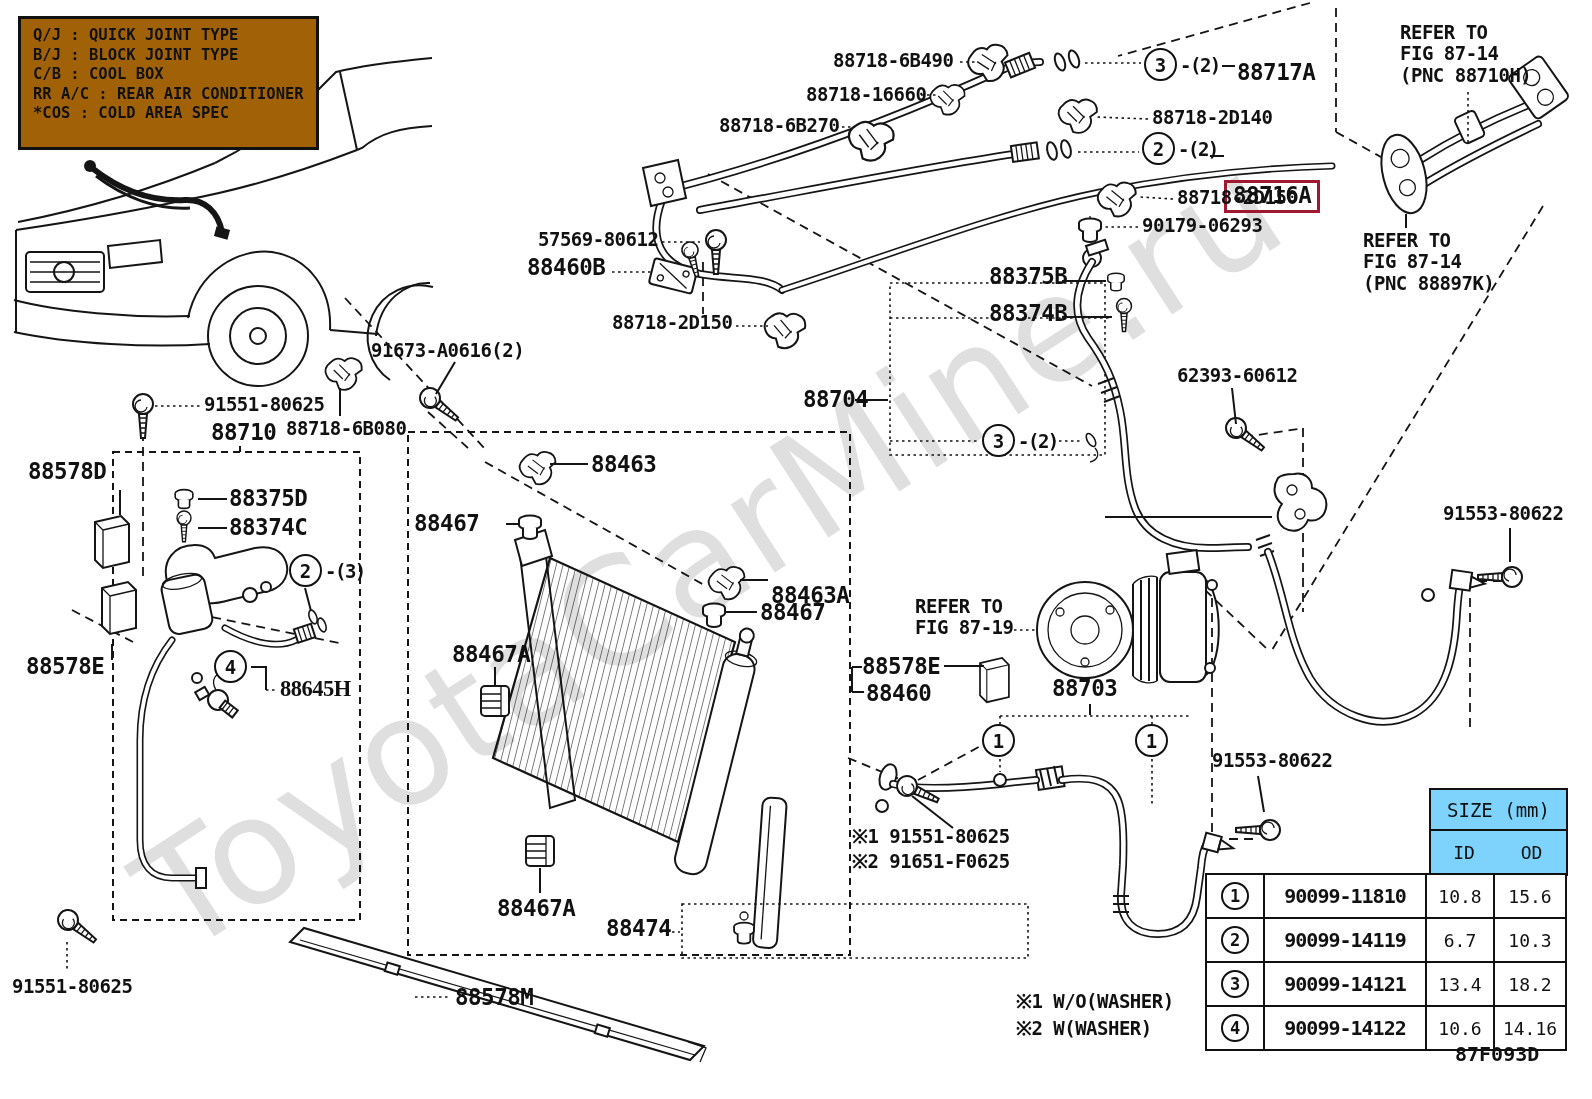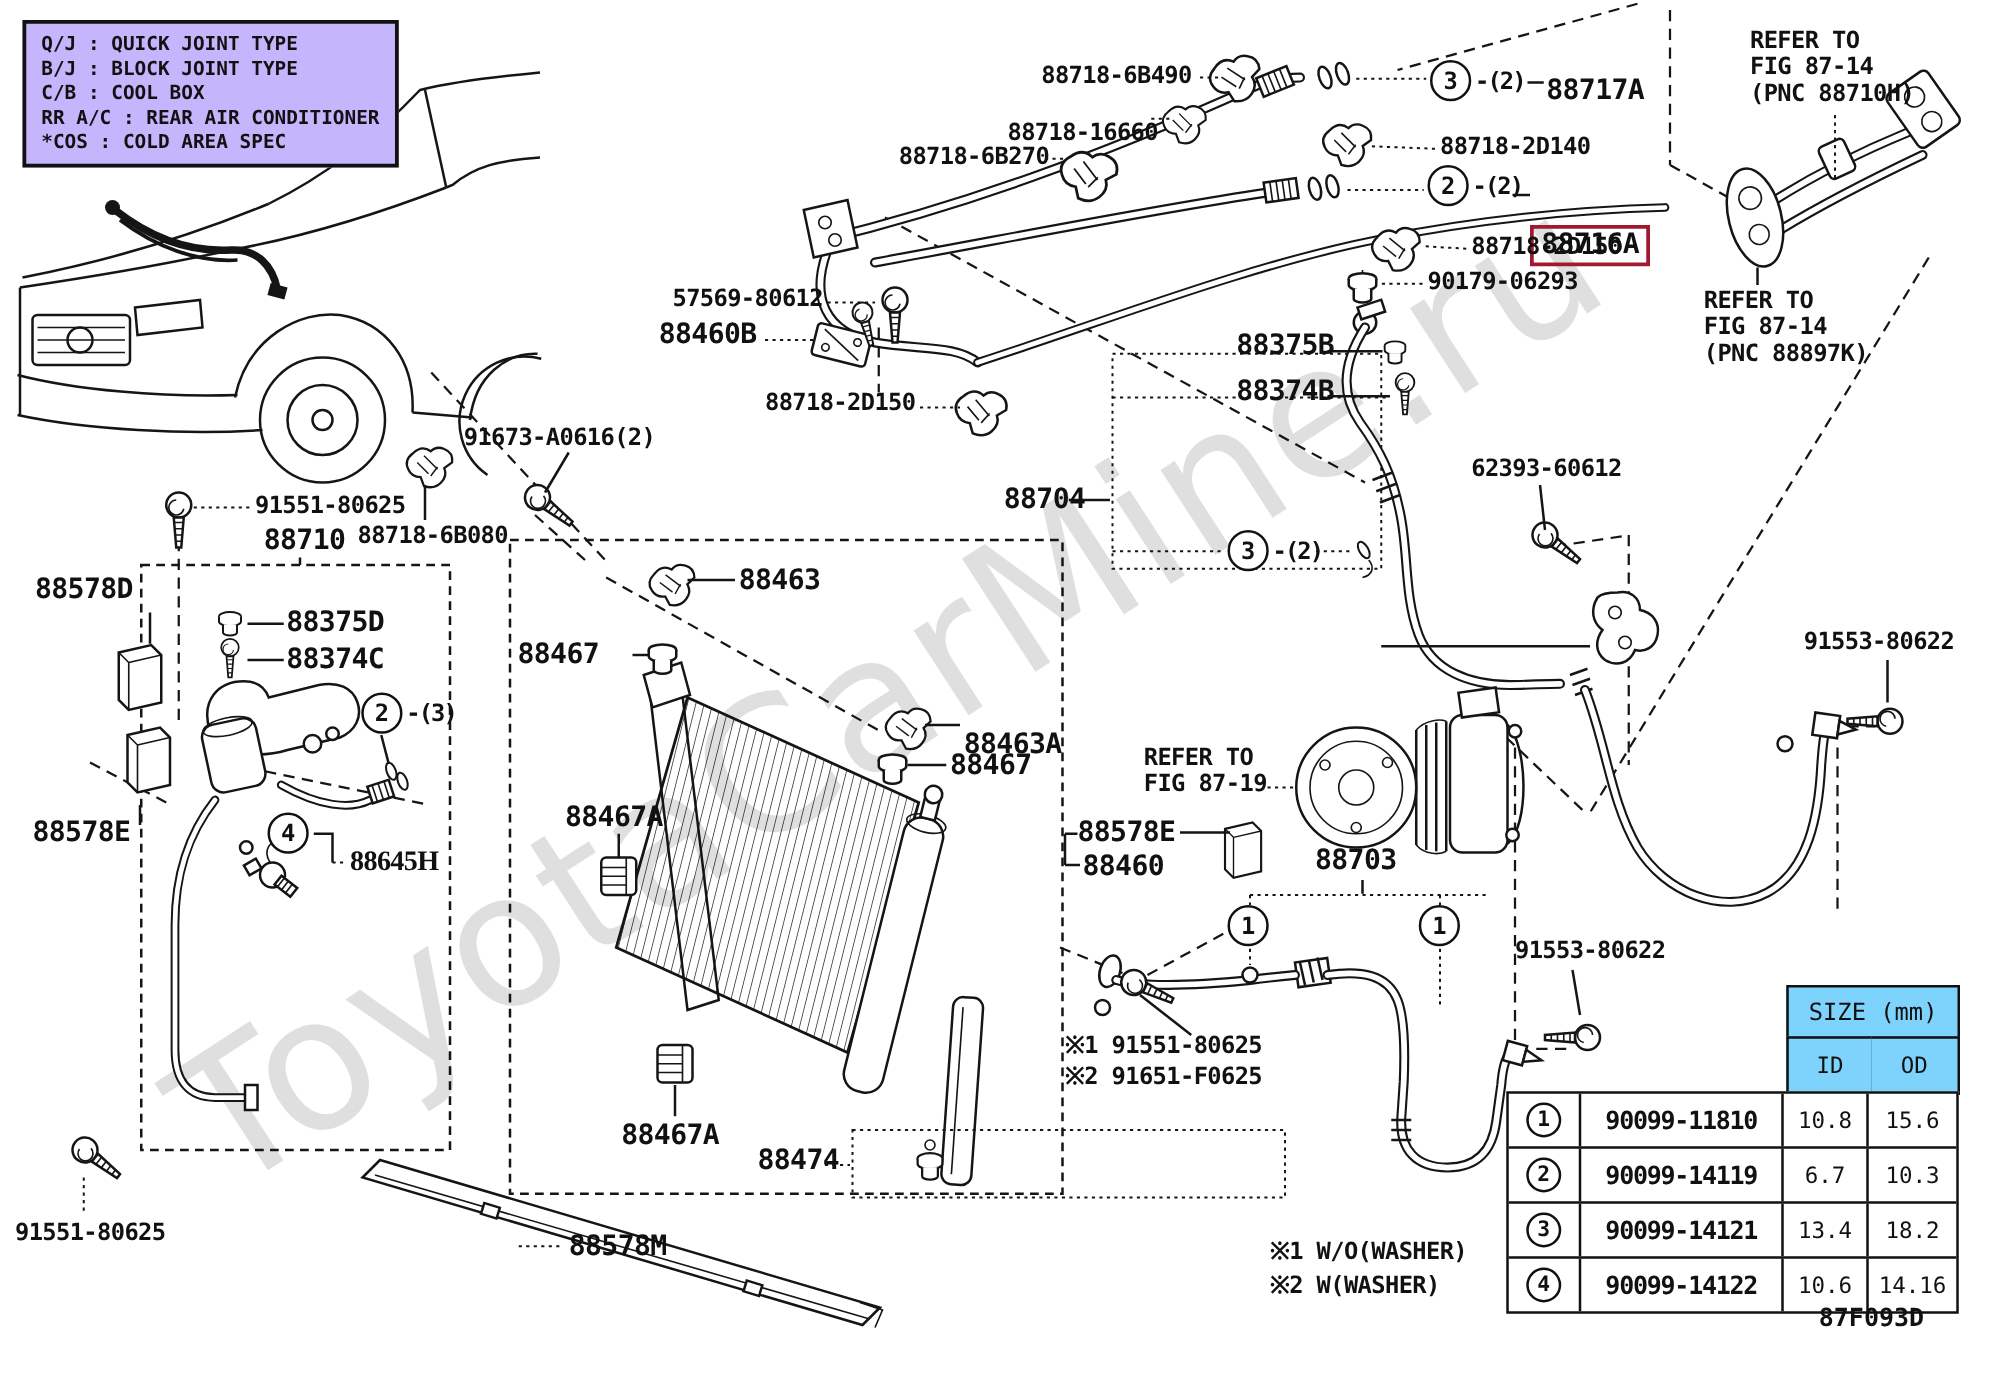--- a/index.html
+++ b/index.html
@@ -25,21 +25,21 @@
   .lbl{position:absolute;white-space:pre-line;font-weight:bold;line-height:1.12;z-index:30;letter-spacing:-0.5px}
   .sz-md{font-size:19px}
   .sz-lg{font-size:22.5px}
   .hl{border:3.5px solid #a01931;padding:1px 6px 2px;line-height:1.05}
 
   .callout{position:absolute;z-index:30;display:flex;align-items:center;font-weight:bold}
   .co-circle{width:33px;height:33px;border:2.6px solid #111;border-radius:50%;
              display:flex;align-items:center;justify-content:center;font-size:19px;background:#fff;box-sizing:border-box}
   .co-suffix{font-size:19px;margin-left:3px;letter-spacing:-1.5px}
 
-  .legend{position:absolute;left:18px;top:16px;border:3px solid #111;padding:7px 12px 7px;z-index:40;background:#c4b5fd}
+  .legend{position:absolute;left:18px;top:16px;border:3px solid #111;padding:7px 12px 23px;z-index:40;background:#a16207}
   .legend-row{font-size:15.5px;font-weight:bold;line-height:19.5px;white-space:pre}
 
   .size-table{position:absolute;left:1205px;top:788px;z-index:40}
   .st-cell{box-sizing:border-box;display:flex;align-items:center;justify-content:center;background:#7dd3fc}
   .st-size{position:absolute;left:224px;top:0;width:139px;height:43px;border:2.5px solid #111;font-size:19px}
   .st-id{position:absolute;left:224px;top:40.5px;width:70px;height:47px;border:2.5px solid #111;font-size:18px}
   .st-od{position:absolute;left:292px;top:40.5px;width:71px;height:47px;border:2.5px solid #111;border-left:none;font-size:18px}
   .st-body{position:absolute;left:0;top:85px;border:2.5px solid #111;background:#fff}
   .t-row{display:grid;grid-template-columns:58px 162px 68px 70px;height:42px;border-bottom:2px solid #111}
   .t-row:last-child{border-bottom:none}
@@ -408,21 +408,21 @@
       <div class="legend-row">Q/J : QUICK JOINT TYPE</div>
       <div class="legend-row">B/J : BLOCK JOINT TYPE</div>
       <div class="legend-row">C/B : COOL BOX</div>
       <div class="legend-row">RR A/C : REAR AIR CONDITIONER</div>
       <div class="legend-row">*COS : COLD AREA SPEC</div>
     </div>
 </div>
 
 <div id="label-layer">
     <div class="lbl sz-md" style="left: 833px; top: 50px;">88718-6B490</div>
-    <div class="lbl sz-md" style="left: 806px; top: 84px; margin-top: 12px;">88718-16660</div>
+    <div class="lbl sz-md" style="left: 806px; top: 84px;">88718-16660</div>
     <div class="lbl sz-md" style="left: 719px; top: 115px;">88718-6B270</div>
     <div class="lbl sz-lg" style="left: 1237px; top: 60px;">88717A</div>
     <div class="lbl sz-md" style="left: 1152px; top: 107px;">88718-2D140</div>
     <div class="lbl sz-lg hl" style="left: 1224px; top: 140px; margin-top: 40px;">88716A</div>
     <div class="lbl sz-md" style="left: 1177px; top: 187px;">88718-2D150</div>
     <div class="lbl sz-md" style="left: 1142px; top: 215px;">90179-06293</div>
     <div class="lbl sz-md" style="left: 1400px; top: 22px;">REFER TO
 FIG 87-14
 (PNC 88710H)</div>
     <div class="lbl sz-md" style="left: 1363px; top: 230px;">REFER TO

